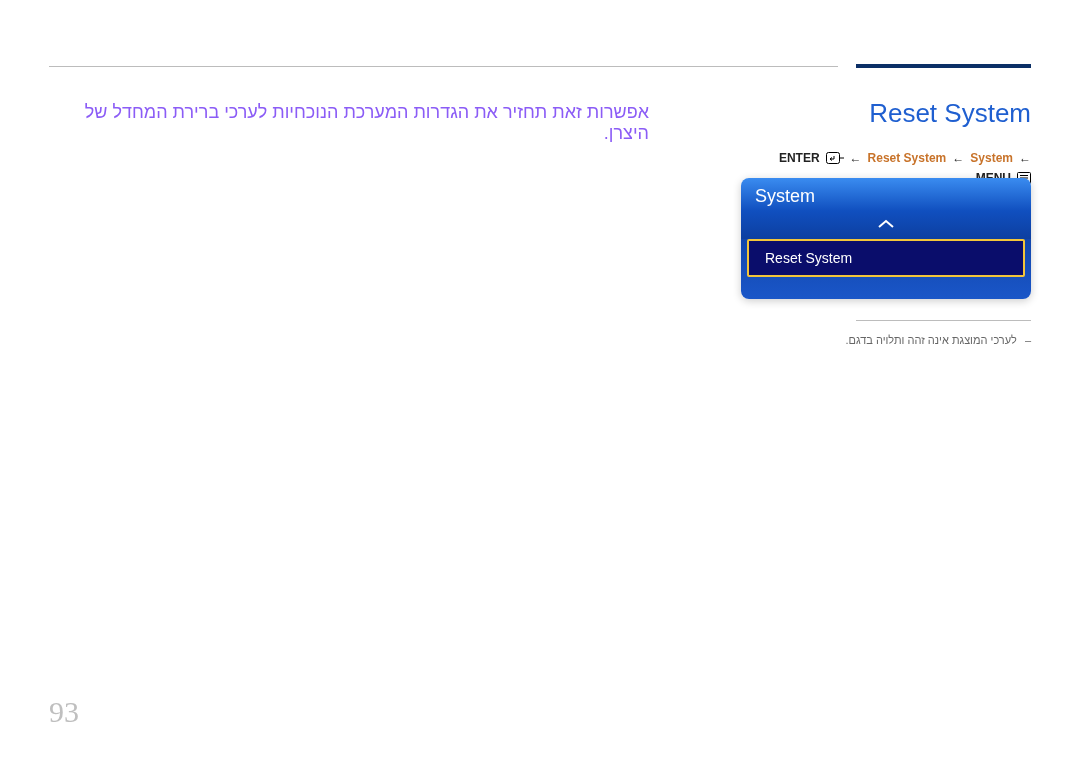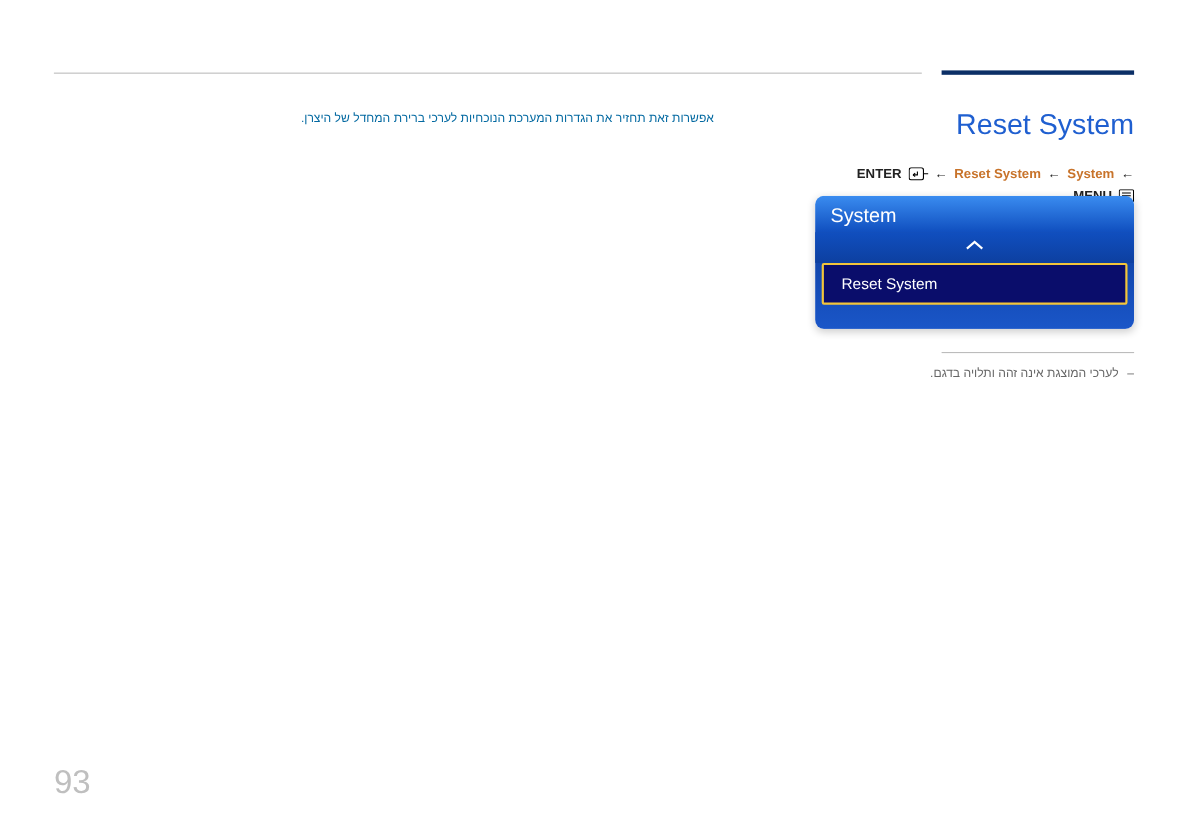--- a/index.html
+++ b/index.html
@@ -135,32 +135,33 @@
   .footnote .dash { color: #666; }
 
   
   .desc-text {
     position: absolute;
     top: 102px;
     left: 49px;
     width: 600px;
     direction: rtl;
     text-align: right;
-    font-size: 11px;
-    color: #0369a1;
+    font-size: 18px;
+    color: #8b5cf6;
   }
 
   
   .page-number {
     position: absolute;
     left: 49px;
     bottom: 34px;
     font-size: 30px;
     color: #bfbfbf;
     font-weight: 300;
+    font-family: Liberation Serif, serif;
   }
 </style>
 </head>
 <body>
 
 <div class="top-rule-wrap">
   <div class="top-rule-long"></div>
   <div class="top-rule-short"></div>
 </div>
 

